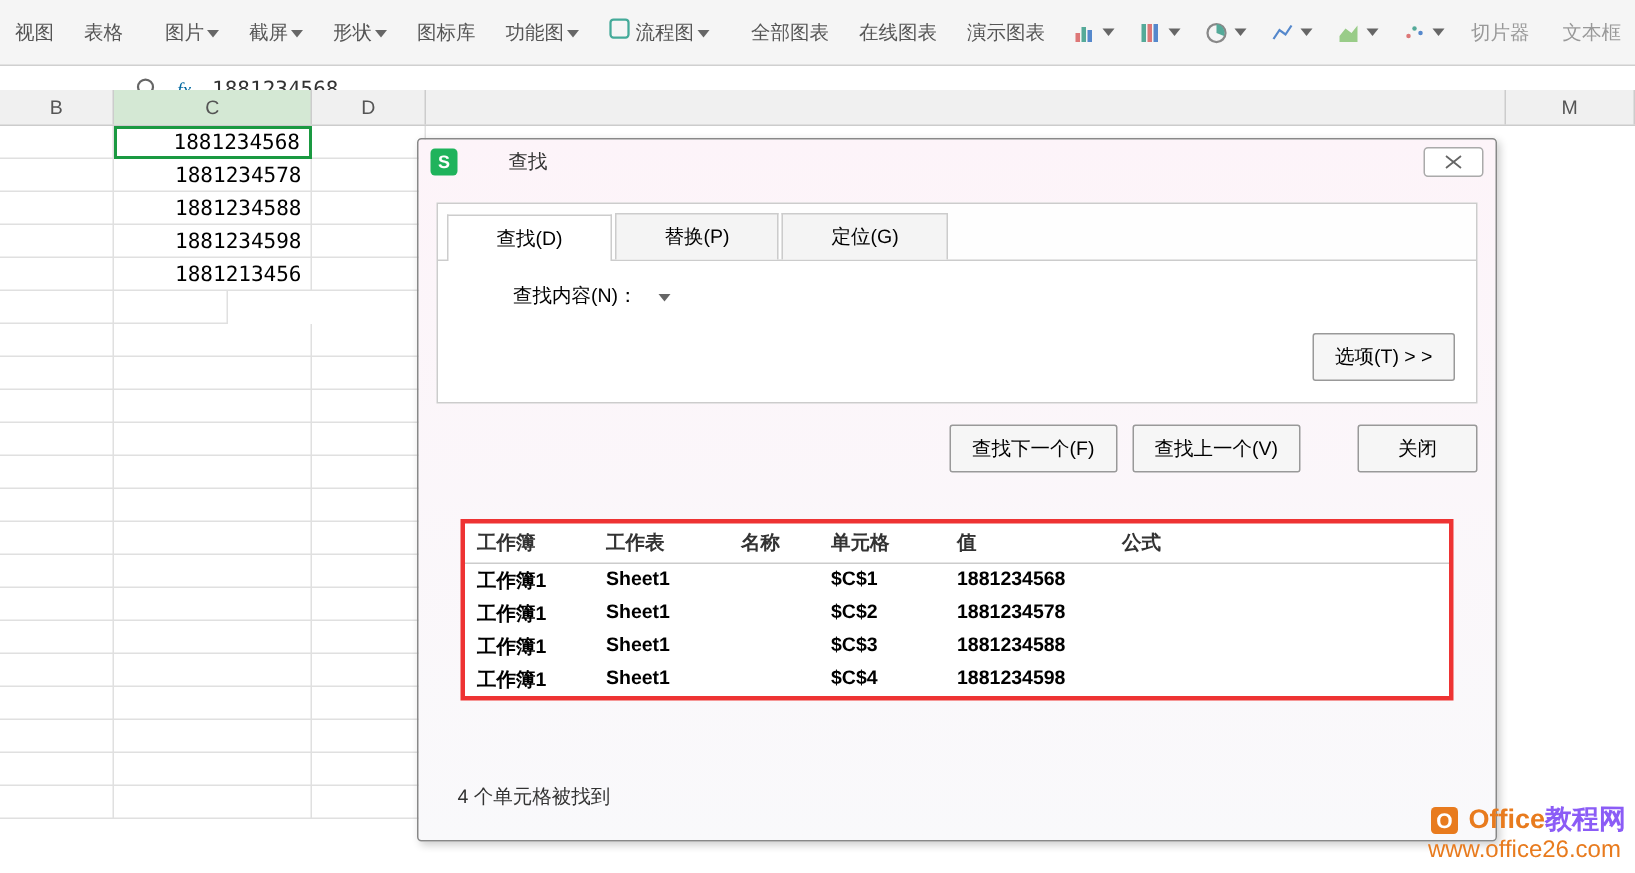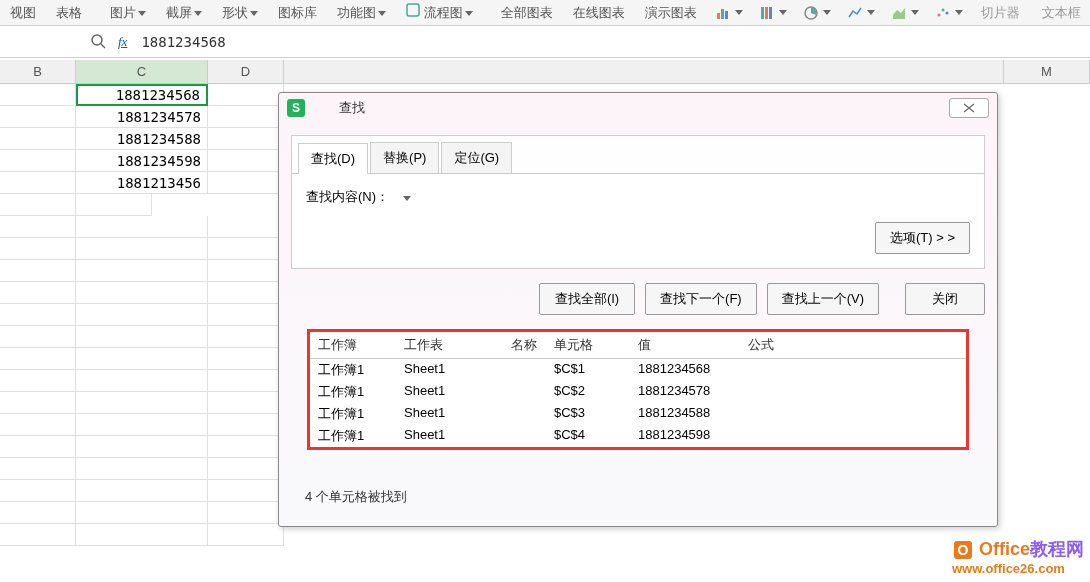--- a/index.html
+++ b/index.html
@@ -1,18 +1,18 @@
 <!DOCTYPE html>
 <html><head>
   <meta charset="utf-8">
   <style>
     * { box-sizing: border-box; margin: 0; padding: 0; font-family: "Microsoft YaHei", Arial, sans-serif; }
     body { width: 1090px; height: 582px; background: #fff; overflow: hidden; position: relative; font-size: 13px; }
     
-    .toolbar { height: 26px; background: #f5f5f5; display: flex; align-items: center; border-bottom: 1px solid #d0d0d0; padding: 0 4px; gap: 8px; color: #555; }
+    .toolbar { height: 44px; background: #f5f5f5; display: flex; align-items: center; border-bottom: 1px solid #d0d0d0; padding: 0 4px; gap: 8px; color: #555; }
     .toolbar-item { padding: 2px 6px; cursor: pointer; white-space: nowrap; }
     .toolbar-sep { width: 1px; height: 18px; background: #ccc; }
     .toolbar-icon-btn { display: flex; align-items: center; gap: 2px; padding: 2px 4px; }
     .toolbar-right { margin-left: auto; display: flex; gap: 10px; align-items: center; color: #999; }
     
     .formula-bar { height: 32px; display: flex; align-items: center; border-bottom: 1px solid #d0d0d0; padding-left: 90px; gap: 10px; }
     .fx-icon { width: 18px; height: 18px; }
     .formula-input { flex: 1; font-family: Consolas, monospace; font-size: 14px; color: #333; padding: 4px; }
     
     .grid-area { position: absolute; top: 60px; left: 0; right: 0; bottom: 0; background: #fff; }
@@ -26,36 +26,36 @@
     
     .dialog { position: absolute; top: 92px; left: 278px; width: 720px; background: linear-gradient(#fdf4f9, #f9f9fb); border: 1px solid #888; border-radius: 3px; box-shadow: 2px 2px 6px rgba(0,0,0,0.2); }
     .dialog-title { height: 30px; display: flex; align-items: center; padding: 0 8px; }
     .dialog-logo { width: 18px; height: 18px; background: #1fb35c; border-radius: 3px; display: flex; align-items: center; justify-content: center; color: #fff; font-weight: bold; font-size: 12px; margin-right: 8px; }
     .dialog-title-text { font-size: 13px; color: #333; margin-left: 26px; }
     .dialog-close { margin-left: auto; width: 40px; height: 20px; border: 1px solid #aaa; border-radius: 3px; display: flex; align-items: center; justify-content: center; cursor: pointer; background: #fff; }
     
     .dialog-body { padding: 12px; }
     .inner-panel { background: #fff; border: 1px solid #ccc; padding: 0; }
     .tab-row { display: flex; padding: 6px 6px 0 6px; border-bottom: 1px solid #ccc; background: #fefefe; }
-    .tab { padding: 6px 12px; border: 1px solid #ccc; border-bottom: none; margin-right: 2px; background: #f4f4f4; cursor: pointer; font-size: 13px; }
+    .tab { padding: 6px 32px; border: 1px solid #ccc; border-bottom: none; margin-right: 2px; background: #f4f4f4; cursor: pointer; font-size: 13px; }
     .tab.active { background: #fff; position: relative; top: 1px; }
     .search-row { padding: 14px 14px 8px 14px; display: flex; align-items: center; gap: 8px; }
-    .search-label { font-size: 13px; white-space: nowrap; }
+    .search-label { font-size: 13px; white-space: nowrap; margin-left: 36px; }
     .search-input { flex: 1; border: 1px solid #bbb; padding: 4px 6px; font-size: 13px; }
     .dropdown-arrow { width: 18px; text-align: center; cursor: pointer; }
     .options-row { padding: 8px 14px 14px 14px; display: flex; justify-content: flex-end; }
     .btn { border: 1px solid #999; background: #f6f6f6; padding: 6px 14px; font-size: 13px; cursor: pointer; border-radius: 2px; }
     .action-row { padding: 14px 0 14px 0; display: flex; justify-content: flex-end; gap: 10px; }
     .action-row .btn { min-width: 96px; }
     
-    .results-box { border: 3px solid #e33; margin: 0 16px; background: #fff; }
+    .results-box { border: 3px solid #e33; margin: 17px 16px; background: #fff; font-weight: bold; }
     .results-head { display: flex; border-bottom: 1px solid #ccc; padding: 4px 8px; }
     .results-head > div { font-size: 13px; color: #333; }
     .results-body .res-row { display: flex; padding: 2px 8px; font-size: 13px; }
-    .col-wb { width: 86px; } .col-ws { width: 90px; } .col-nm { width: 60px; text-align: center; } .col-cell { width: 84px; } .col-val { width: 110px; } .col-fm { flex: 1; }
+    .col-wb { width: 86px; } .col-ws { width: 90px; } .col-nm { width: 60px; } .col-cell { width: 84px; } .col-val { width: 110px; } .col-fm { flex: 1; }
     
     .status-row { padding: 8px 14px; font-size: 13px; color: #333; }
     
     .watermark { position: absolute; bottom: 6px; right: 6px; font-weight: bold; font-size: 18px; }
     .watermark .o1 { color: #e87b1e; } .watermark .o3 { color: #8b5cf6; }
     
     .chev { display: inline-block; width: 0; height: 0; border-left: 4px solid transparent; border-right: 4px solid transparent; border-top: 5px solid #666; vertical-align: middle; margin-left: 2px; }
   </style>
 </head>
 <body>
@@ -269,24 +269,23 @@
       </div>
       <div class="search-row">
         <span class="search-label">查找内容(N)：</span>
         <span class="dropdown-arrow"><span class="chev"></span></span>
       </div>
       <div class="options-row">
         <button class="btn">选项(T) &gt; &gt;</button>
       </div>
     </div>
     <div class="action-row">
-      <button class="btn">查找全部(I)</button>
       <button class="btn">查找下一个(F)</button>
       <button class="btn">查找上一个(V)</button>
-      <button class="btn" style="margin-left:16px;min-width:80px">关闭</button>
+      <button class="btn" style="margin-left:28px;min-width:80px">关闭</button>
     </div>
     <div class="results-box">
       <div class="results-head">
         <div class="col-wb">工作簿</div>
         <div class="col-ws">工作表</div>
         <div class="col-nm">名称</div>
         <div class="col-cell">单元格</div>
         <div class="col-val">值</div>
         <div class="col-fm">公式</div>
       </div>
@@ -329,14 +328,14 @@
     <div class="status-row">4 个单元格被找到</div>
   </div>
 </div>
 
 <div class="watermark">
   <svg width="22" height="22" style="vertical-align:middle">
       <rect x="2" y="2" width="18" height="18" rx="3" fill="#e87b1e"></rect>
       <text x="11" y="16" text-anchor="middle" fill="#fff" font-size="14" font-weight="bold">O</text>
     </svg>
   <span class="o1">Office</span><span class="o3" title="Office教程网">教程网</span>
-  <div style="font-size:13px;color:#e87b1e;font-weight:bold">www.office26.com</div>
+  <div style="font-size:16px;color:#e87b1e;font-weight:normal">www.office26.com</div>
 </div>
 
 </body></html>

